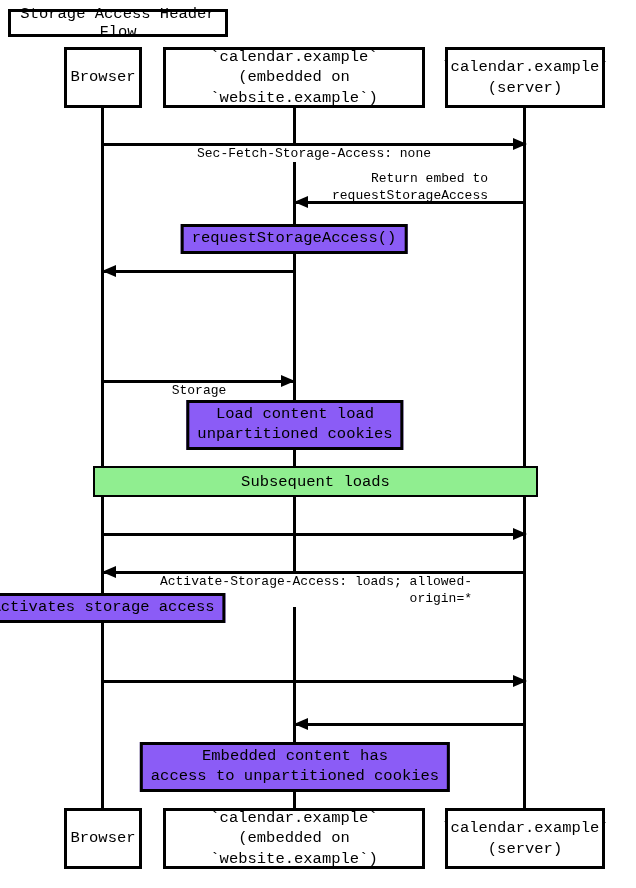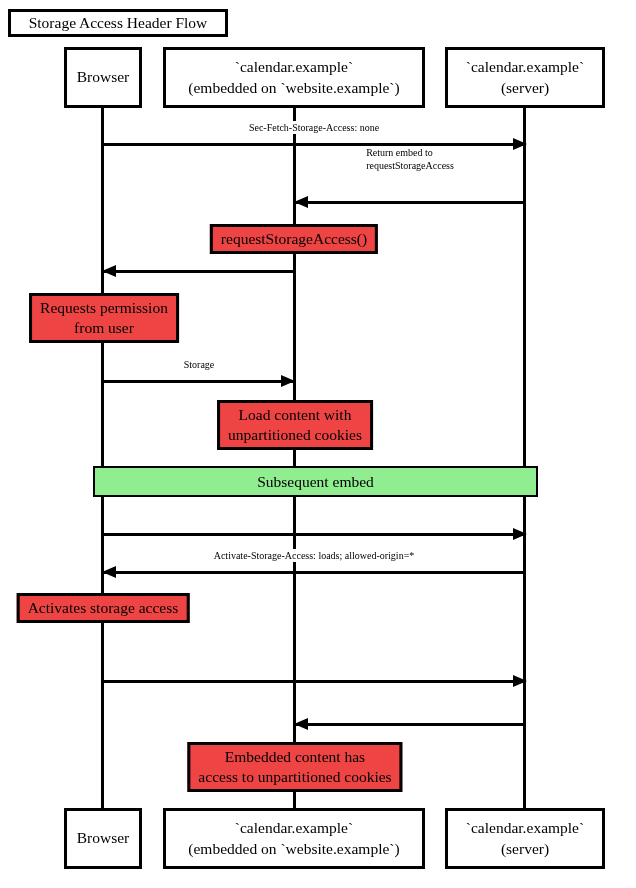--- a/index.html
+++ b/index.html
@@ -1,18 +1,18 @@
 <!DOCTYPE html>
 <html><head>
 <meta charset="utf-8">
 <style>
   html,body{margin:0;padding:0;background:#ffffff;}
   #canvas{
     position:relative;width:636px;height:888px;background:#ffffff;
-    font-family:Liberation Serif, serif;color:#000;overflow:hidden;
+    font-family:Liberation Mono, monospace;color:#000;overflow:hidden;
   }
   .pbox{
     position:absolute;box-sizing:border-box;border:3px solid #000;background:#fff;
     display:flex;align-items:center;justify-content:center;text-align:center;
     font-size:15.5px;line-height:1.32;white-space:pre-line;
   }
   .titlebox{
     position:absolute;box-sizing:border-box;border:3px solid #000;background:#fff;
     display:flex;align-items:center;justify-content:center;text-align:center;
     font-size:15.5px;
@@ -20,26 +20,27 @@
   .lifeline{position:absolute;width:3px;background:#000;}
   .arrow{position:absolute;height:3px;background:#000;}
   .hr{position:absolute;right:-2px;top:-5px;width:0;height:0;
       border-top:6.5px solid transparent;border-bottom:6.5px solid transparent;
       border-left:14px solid #000;}
   .hl{position:absolute;left:-2px;top:-5px;width:0;height:0;
       border-top:6.5px solid transparent;border-bottom:6.5px solid transparent;
       border-right:14px solid #000;}
   .mlabel{
     position:absolute;transform:translateX(-50%);background:#fff;
-    font-size:10px;line-height:1.32;text-align:left;white-space:pre-line;
+    font-size:13px;line-height:1.32;text-align:right;white-space:pre-line;
     padding:0 3px;
+    margin-top:24px;
   }
   .note{
     position:absolute;transform:translateX(-50%);box-sizing:border-box;
-    border:3px solid #000;background:#ef4444;
+    border:3px solid #000;background:#8b5cf6;
     font-size:15.5px;line-height:1.28;text-align:center;white-space:pre-line;
     padding:2px 8px;
   }
   .section{
     position:absolute;box-sizing:border-box;border:2px solid #000;
     display:flex;align-items:center;justify-content:center;text-align:center;
     font-size:15.5px;
   }
 </style>
 </head>
@@ -58,48 +59,46 @@
 (embedded on `website.example`)</div>
   <div class="pbox" style="left:445px;top:47px;width:160px;height:61px">`calendar.example`
 (server)</div>
 
   <div class="pbox" style="left:64px;top:808px;width:78px;height:61px">Browser</div>
   <div class="pbox" style="left:163px;top:808px;width:262px;height:61px">`calendar.example`
 (embedded on `website.example`)</div>
   <div class="pbox" style="left:445px;top:808px;width:160px;height:61px">`calendar.example`
 (server)</div>
 
-  <div class="section" style="left:93px;top:466px;width:445px;height:31px;background:#90EE90">Subsequent embed</div>
+  <div class="section" style="left:93px;top:466px;width:445px;height:31px;background:#90EE90">Subsequent loads</div>
 
   <div class="mlabel" style="left:314px;top:121px">Sec-Fetch-Storage-Access: none</div>
   <div class="arrow" style="left:103px;top:143px;width:422px">
       <i class="hr"></i>
     </div>
 
   <div class="mlabel" style="left:410px;top:146px">Return embed to
 requestStorageAccess</div>
   <div class="arrow" style="left:296px;top:201px;width:229px">
       <i class="hl"></i>
     </div>
 
   <div class="note" style="left:294px;top:224px">requestStorageAccess()</div>
 
   <div class="arrow" style="left:104px;top:270px;width:191px">
       <i class="hl"></i>
     </div>
 
-  <div class="note" style="left:104px;top:293px">Requests permission
-from user</div>
 
   <div class="mlabel" style="left:199px;top:358px">Storage</div>
   <div class="arrow" style="left:103px;top:380px;width:190px">
       <i class="hr"></i>
     </div>
 
-  <div class="note" style="left:295px;top:400px">Load content with
+  <div class="note" style="left:295px;top:400px">Load content load
 unpartitioned cookies</div>
 
   <div class="arrow" style="left:103px;top:533px;width:422px">
       <i class="hr"></i>
     </div>
 
   <div class="mlabel" style="left:314px;top:549px">Activate-Storage-Access: loads; allowed-origin=*</div>
   <div class="arrow" style="left:104px;top:571px;width:421px">
       <i class="hl"></i>
     </div>

